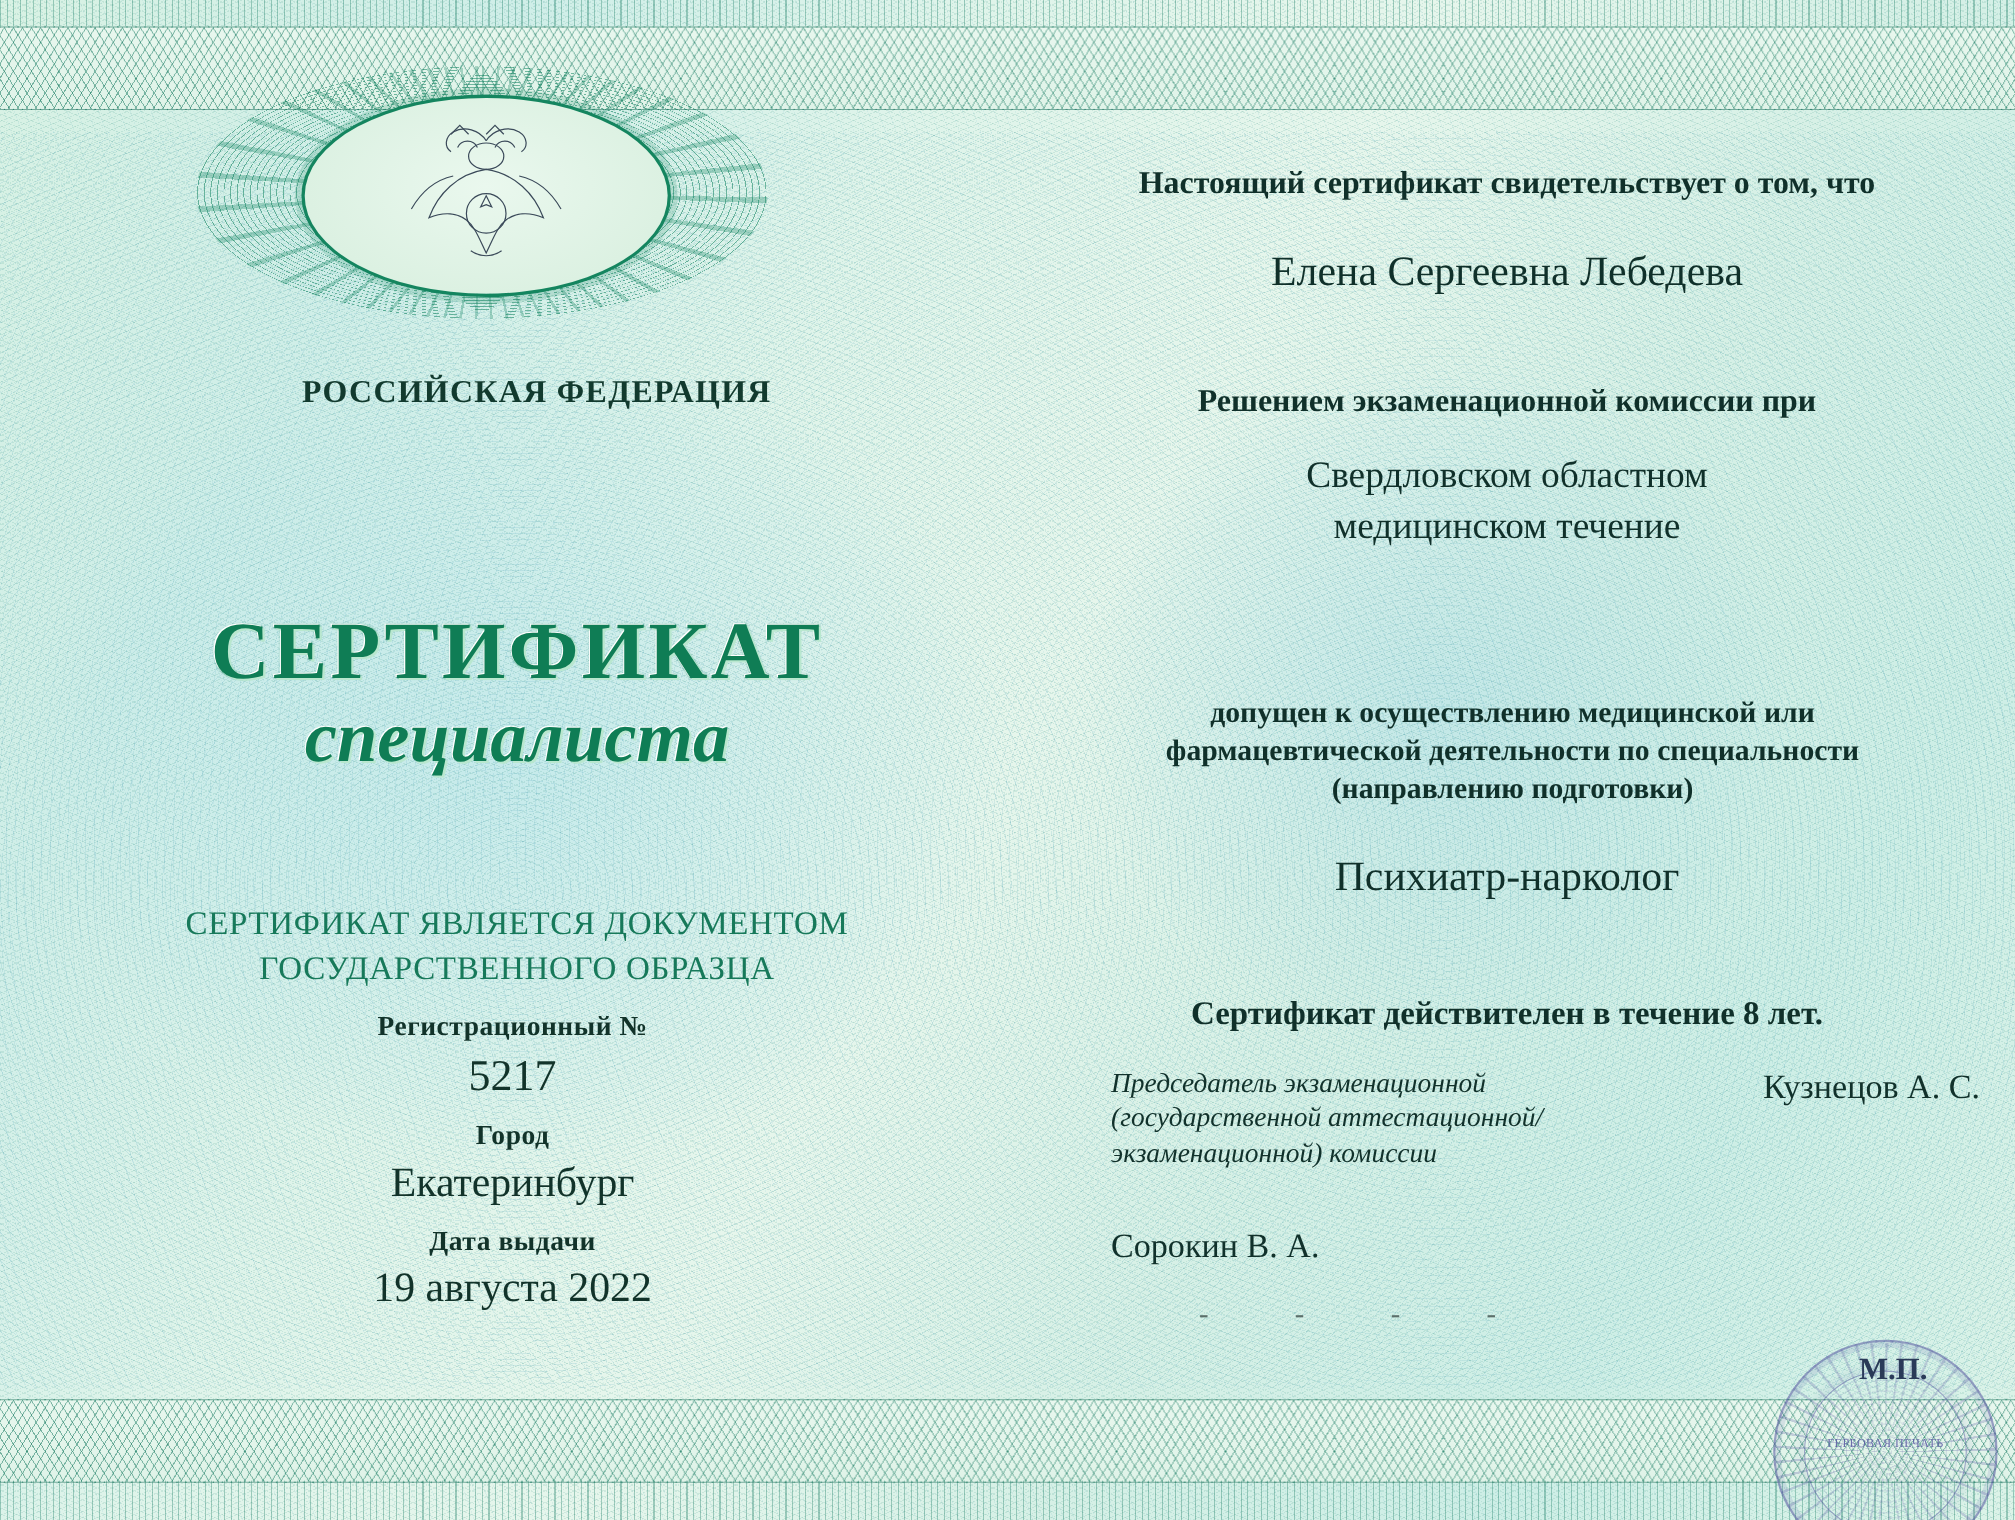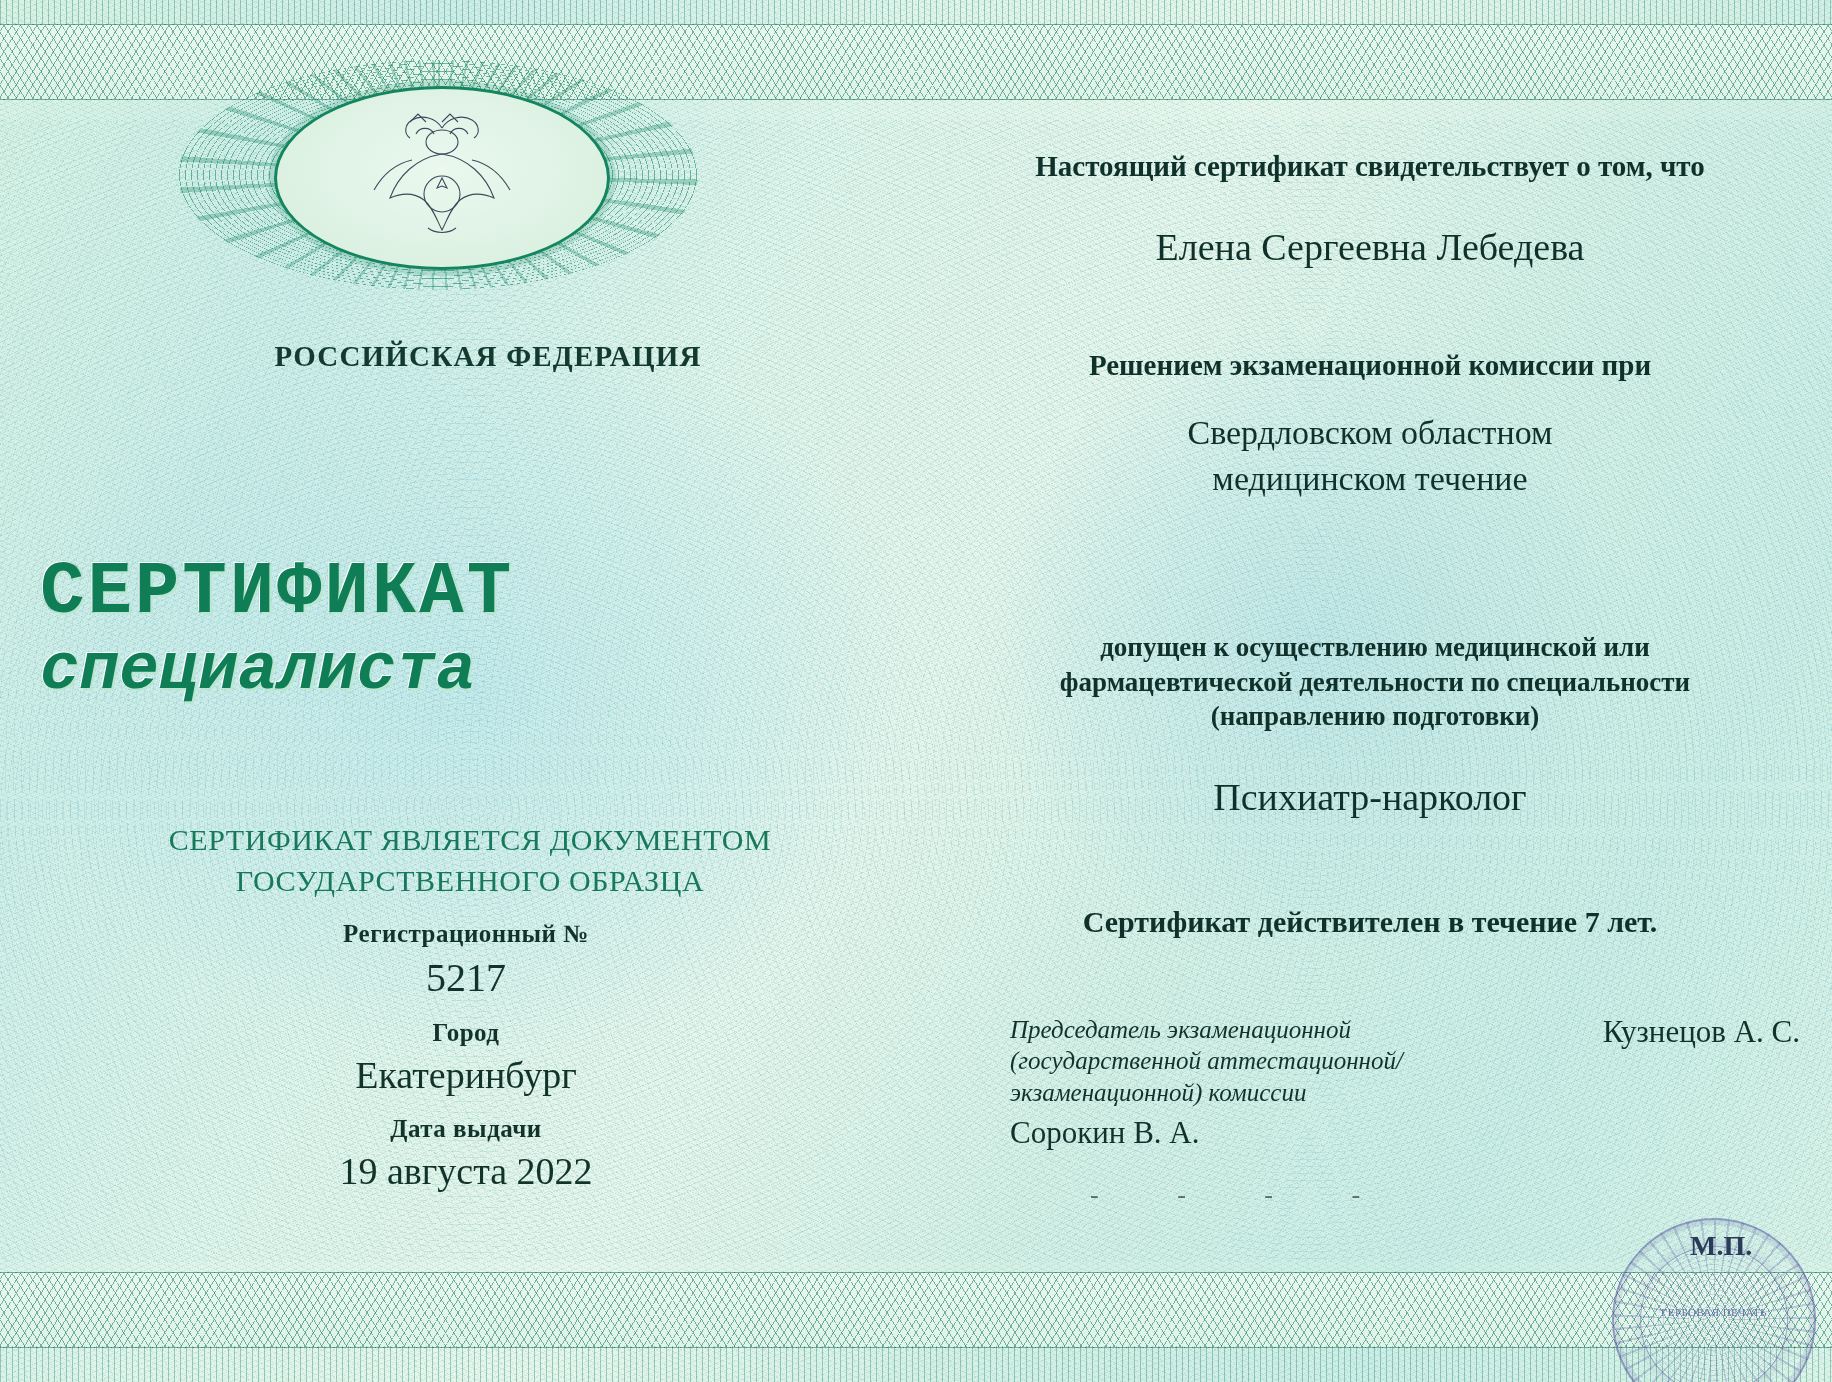--- a/index.html
+++ b/index.html
@@ -65,22 +65,22 @@
     background:radial-gradient(ellipse at 50% 45%, #eaf8ee 0%, #dcf1e2 70%, #cfe9da 100%);
     box-shadow:0 0 0 6px rgba(20,133,95,0.18);
     overflow:hidden;
   }
   .emblem svg{position:absolute;left:50%;top:50%;transform:translate(-50%,-50%);}
   .rf-title{
     position:absolute;left:0;top:340px;width:940px;text-align:center;
     font-weight:bold;font-size:29px;letter-spacing:1.2px;color:#123a2e;padding-left:18px;
   }
   .big-title{
-    position:absolute;left:40px;top:555px;width:860px;
-    font-family:Liberation Mono, monospace;
+    position:absolute;left:40px;top:555px;width:860px;text-align:center;
+    font-family:Liberation Serif, serif;
   }
   .big-title .l1{
     font-size:74px;font-weight:bold;letter-spacing:3px;color:#0f7d55;
     text-shadow:2px 2px 0 #b9e7cf, -1px -1px 0 #ffffff, 0 0 2px #0f7d55;
     line-height:1.0;
   }
   .big-title .l2{
     font-size:66px;font-style:italic;font-weight:bold;color:#0f7d55;
     text-shadow:2px 2px 0 #b9e7cf, -1px -1px 0 #ffffff;
     line-height:1.15;margin-top:4px;
@@ -99,21 +99,21 @@
   .r-intro{left:960px;top:150px;width:820px;text-align:center;font-size:29px;font-weight:bold;font-family:Liberation Serif, serif;}
   .r-name{left:960px;top:225px;width:820px;text-align:center;font-size:38px;}
   .r-by{left:960px;top:325px;width:820px;text-align:center;font-size:29px;font-weight:bold;margin-top:24px;}
   .r-org{left:960px;top:410px;width:820px;text-align:center;font-size:34px;line-height:1.35;}
   .r-admit{left:980px;top:630px;width:790px;text-align:center;font-size:27px;font-weight:bold;line-height:1.28;}
   .r-spec{left:960px;top:775px;width:820px;text-align:center;font-size:38px;}
   .r-valid{left:960px;top:905px;width:820px;text-align:center;font-size:30px;font-weight:bold;}
   .sig-row{position:absolute;left:1010px;width:790px;display:flex;align-items:flex-start;justify-content:space-between;}
   .sig-row .role{font-style:italic;font-size:25px;line-height:1.25;color:#11312b;max-width:470px;}
   .sig-row .who{font-size:31px;color:#11312b;white-space:nowrap;}
-  .sig1{top:970px;margin-top:44px;}
+  .sig1{top:970px;}
   .sig2{top:1115px;align-items:center;}
   .dashes{position:absolute;left:1090px;top:1180px;font-size:26px;letter-spacing:36px;color:#5b6f6a;}
   .mp{position:absolute;left:1690px;top:1230px;font-size:28px;font-weight:bold;color:#2a3a58;}
   .stamp{
     position:absolute;left:1612px;top:1218px;width:200px;height:200px;border-radius:50%;
     border:2px solid rgba(86,86,160,0.65);
     box-shadow:0 0 0 5px rgba(86,86,160,0.16) inset;
     background:
       repeating-conic-gradient(from 0deg at 50% 50%, rgba(86,86,160,0.30) 0deg 1.4deg, rgba(255,255,255,0) 1.4deg 8deg),
       radial-gradient(circle at 50% 50%, rgba(255,255,255,0) 52%, rgba(86,86,160,0.10) 53%, rgba(255,255,255,0) 60%);
@@ -188,21 +188,21 @@
     <div>медицинском течение</div>
   </div>
 
   <div class="r r-admit">
     <div>допущен  к  осуществлению  медицинской  или</div>
     <div>фармацевтической деятельности по специальности</div>
     <div>(направлению подготовки)</div>
   </div>
 
   <div class="r r-spec">Психиатр-нарколог</div>
-  <div class="r r-valid">Сертификат действителен в течение 7 лет.</div>
+  <div class="r r-valid">Сертификат действителен в течение 8 лет.</div>
 
   <div class="sig-row sig1">
     <div class="role">
       <div>Председатель экзаменационной</div>
       <div>(государственной  аттестационной/</div>
       <div>экзаменационной) комиссии</div>
     </div>
     <div class="who">Кузнецов А. С.</div>
   </div>
 

